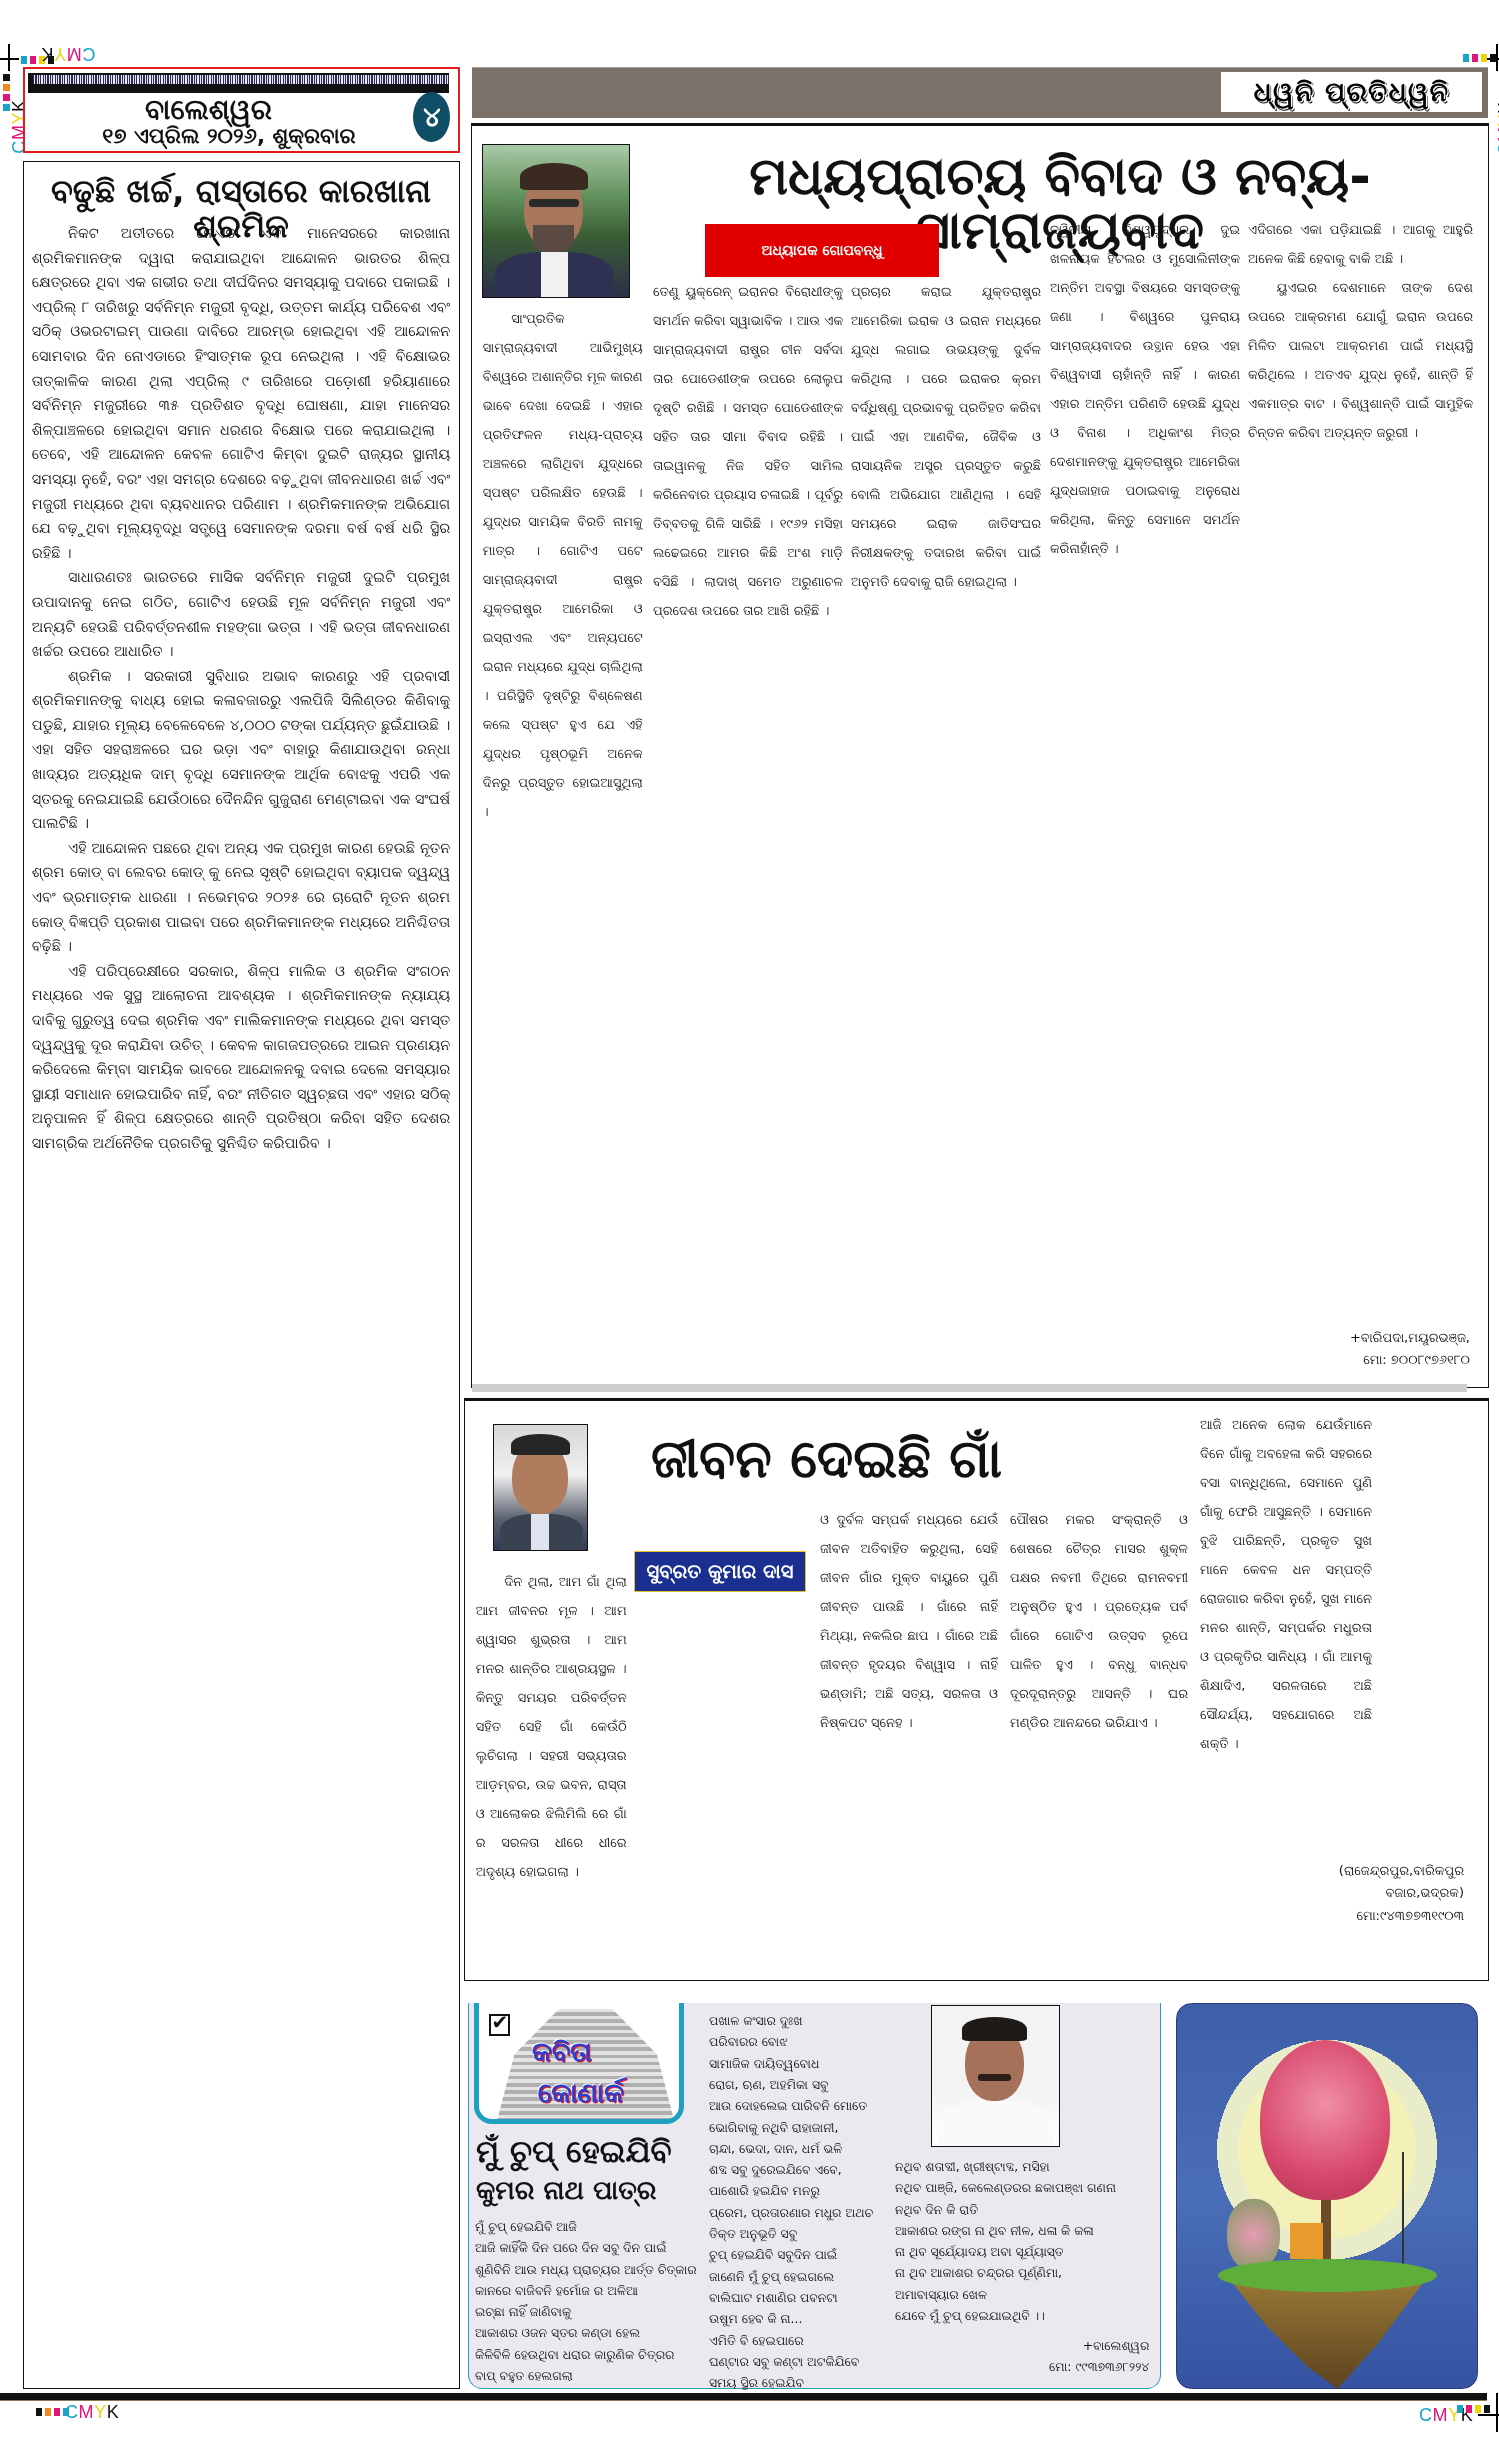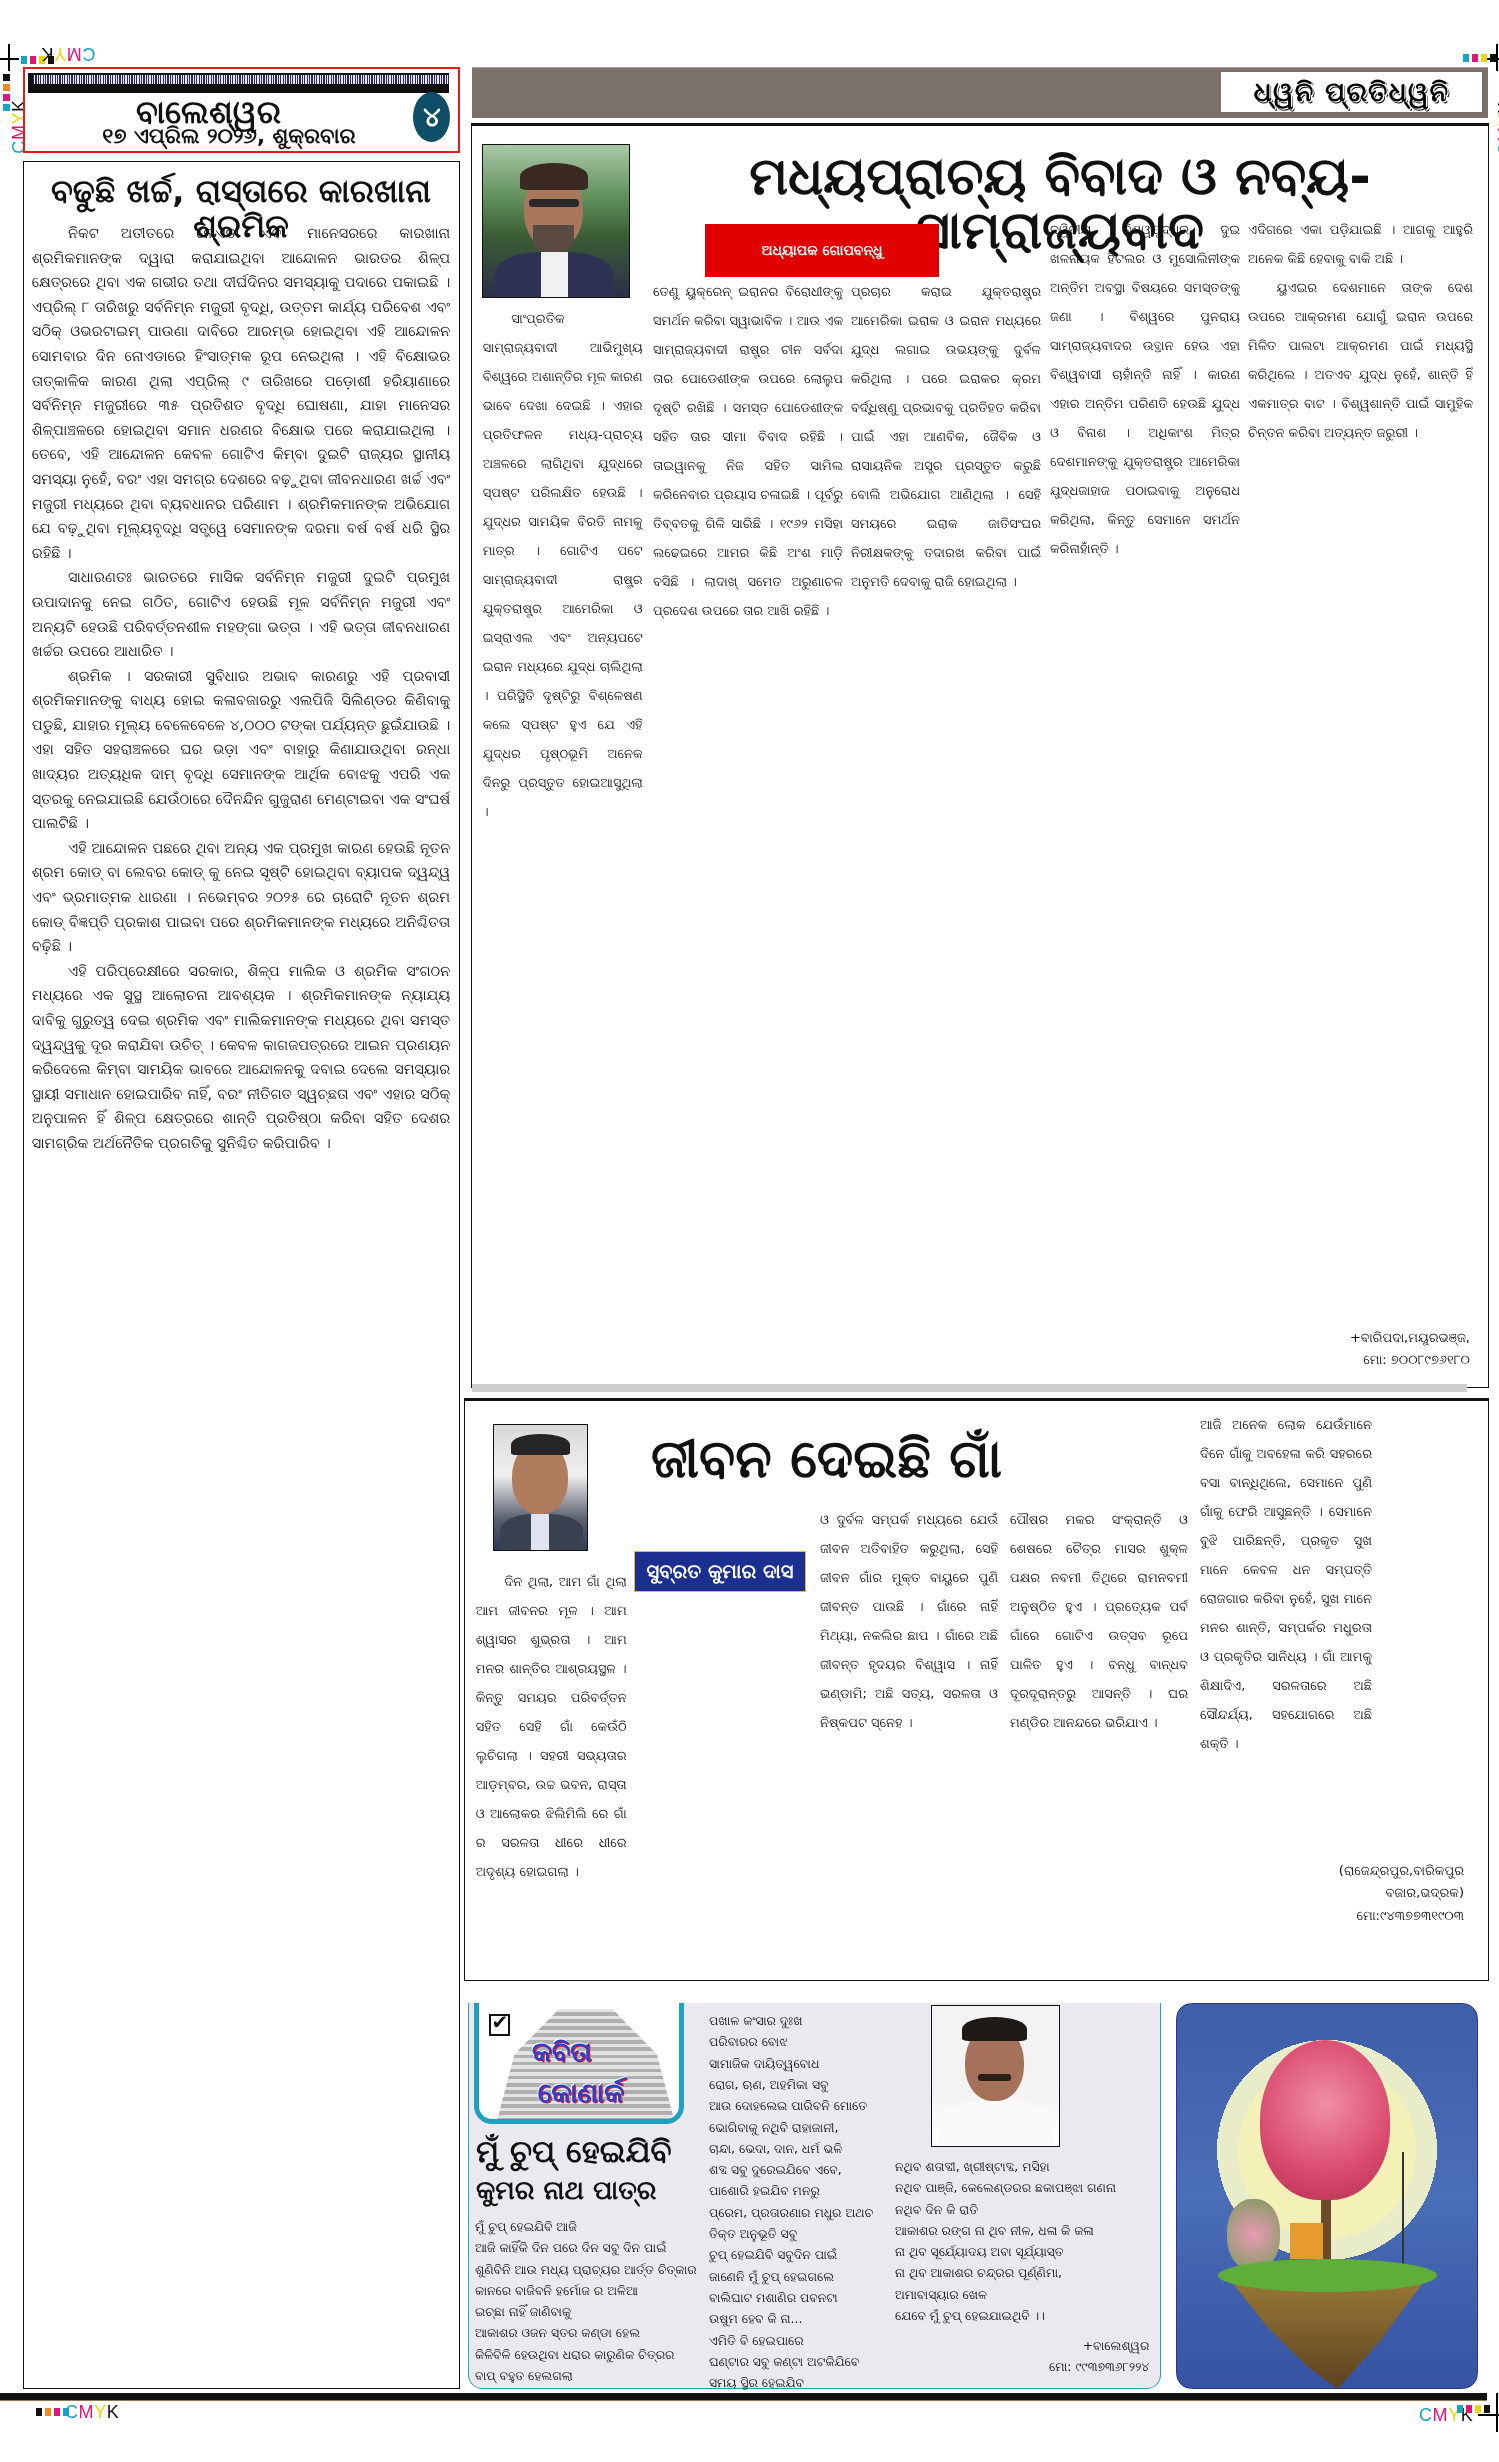--- a/index.html
+++ b/index.html
@@ -14,21 +14,21 @@
   .swatches span{display:block;width:6px;height:8.3px;}
   .swatches.vert{flex-direction:column;}
   .swatches.vert span{width:7.1px;height:7.1px;}
 
   
   #date-box{left:22.5px;top:67px;width:437px;height:86px;border:2.4px solid #e21b1b;box-sizing:border-box;background:#fff;}
   #date-box .barcode{position:absolute;left:3.6px;top:3.6px;right:8.3px;height:16.6px;background:#111;}
   #date-box .barcode .stripes{position:absolute;left:4.7px;top:2.4px;right:0;height:9.5px;
      background:repeating-linear-gradient(90deg,#2a2a55 0 1.2px,#e8e8f4 1.2px 2.4px);}
   #date-box .barcode .under{position:absolute;left:0;right:0;bottom:-3.6px;height:4.7px;background:#111;}
-  #date-box .city{position:absolute;left:0;right:65px;top:24px;text-align:center;font-size:32px;font-weight:bold;}
+  #date-box .city{position:absolute;left:0;right:65px;top:24px;text-align:center;font-size:28px;font-weight:bold;}
   #date-box .date{position:absolute;left:0;right:24px;top:54px;text-align:center;font-size:21.3px;font-weight:bold;}
   #date-box .page-no{position:absolute;right:7.1px;top:22.5px;width:37px;height:50px;border-radius:50%;background:#0e4e66;color:#fff;
      font-size:27px;font-weight:bold;display:flex;align-items:center;justify-content:center;}
 
   
   #section-band{left:472px;top:67px;width:1016px;height:51px;background:#7c706b;border-top:1.8px solid #a9a09b;box-sizing:border-box;}
   #section-logo{position:absolute;right:6px;top:4.1px;width:261px;height:40px;background:#fff;display:flex;align-items:center;justify-content:center;
      font-family:"DejaVu Sans",sans-serif;font-weight:bold;font-size:27px;color:#000;
      text-shadow:-1.2px -1.2px 0 #fff,1.2px 1.2px 0 #fff,1.8px 1.8px 0 #000;letter-spacing:1.2px;}
 

